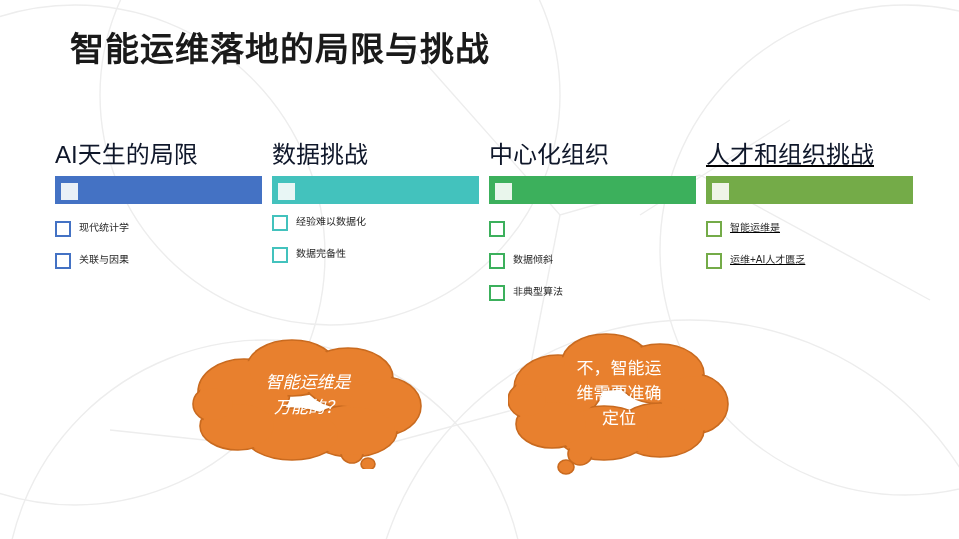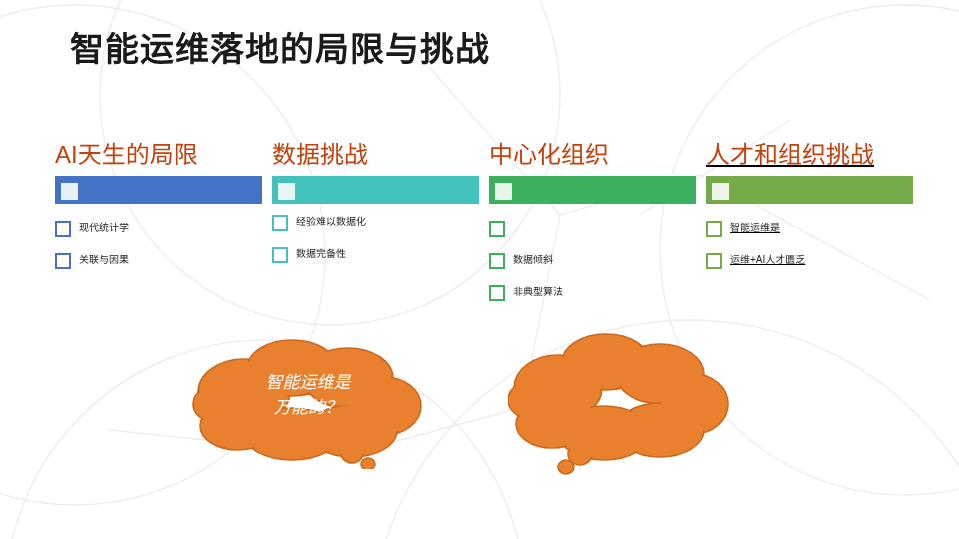--- a/index.html
+++ b/index.html
@@ -31,21 +31,21 @@
     color: #1a1a1a;
     letter-spacing: 1px;
     white-space: nowrap;
   }
   .column {
     position: absolute;
     top: 140px;
   }
   .col-header {
     font-size: 24px;
-    color: #c2410c;
+    color: #0f172a;
     line-height: 30px;
     white-space: nowrap;
     margin-bottom: 6px;
   }
   .col-bar {
     position: relative;
     height: 28px;
     width: 100%;
   }
   .col-bar-chip {
@@ -234,15 +234,18 @@
         <ellipse cx="50" cy="58" rx="42" ry="31"></ellipse>
         <ellipse cx="98" cy="32" rx="42" ry="26"></ellipse>
         <ellipse cx="152" cy="44" rx="42" ry="28"></ellipse>
         <ellipse cx="186" cy="74" rx="32" ry="28"></ellipse>
         <ellipse cx="152" cy="100" rx="42" ry="25"></ellipse>
         <ellipse cx="96" cy="103" rx="44" ry="25"></ellipse>
         <ellipse cx="44" cy="94" rx="34" ry="22"></ellipse>
         <ellipse cx="20" cy="70" rx="18" ry="16"></ellipse>
       </g>
     </svg>
+    <div class="cloud-text" style="top:26px;">不，智能运
+维需要准确
+定位</div>
   </div>
 
 </div>
 
 </body></html>

